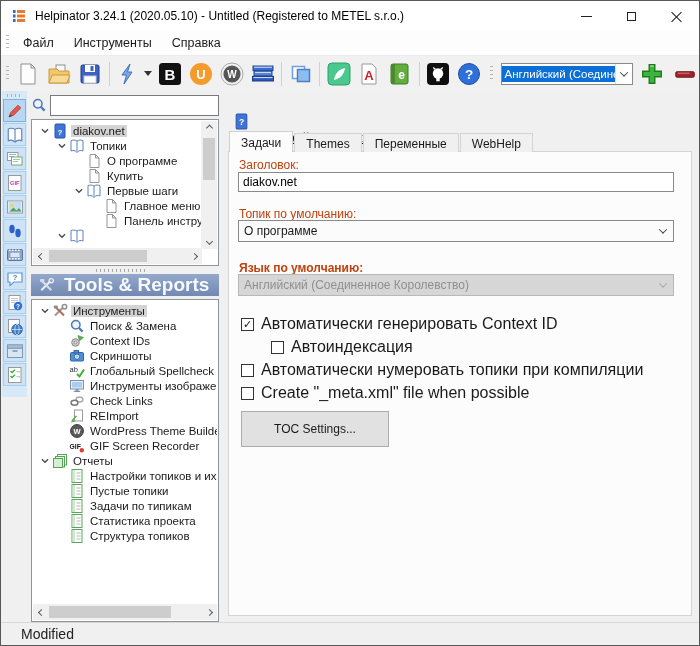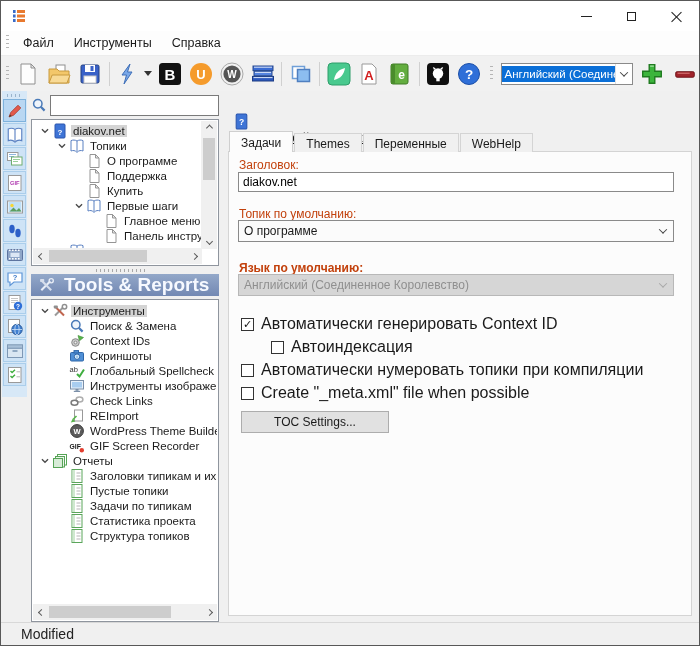--- a/index.html
+++ b/index.html
@@ -97,21 +97,21 @@
   .combo .cval { flex:1; font-size:12px; padding:0 5px; white-space:nowrap; overflow:hidden; }
   .combo.disabled { background:#d6d6d6; border-color:#b8b8b8; }
   .combo.disabled .cval { color:#8f8f8f; }
   .combo.disabled .chev-dn { border-color:#a8a8a8; }
   .combo .cbtnz { width:20px; display:flex; align-items:center; justify-content:center; }
 
   .cbrow { position:absolute; left:240px; display:flex; align-items:center; }
   .cbbox { width:13px; height:13px; border:1px solid #333; background:#fff; display:flex; align-items:center; justify-content:center; font-size:11px; line-height:11px; color:#111; }
   .cblabel { margin-left:7px; font-size:16px; }
 
-  .toc-btn { position:absolute; left:240px; top:410px; width:148px; height:22px; background:#e1e1e1; border:1px solid #adadad; display:flex; align-items:center; justify-content:center; font-size:12px; }
+  .toc-btn { position:absolute; left:240px; top:410px; width:148px; height:36px; background:#e1e1e1; border:1px solid #adadad; display:flex; align-items:center; justify-content:center; font-size:12px; }
 
   
   .statusbar { position:absolute; left:0; right:0; bottom:0; height:23px; background:#f0f0f0; border-top:1px solid #d8d8d8; display:flex; align-items:center; }
   .status-text { margin-left:20px; font-size:14px; color:#222; }
 
   .hidden-defs { position:absolute; width:0; height:0; overflow:hidden; }
 </style>
 </head>
 <body>
 
@@ -336,20 +336,21 @@
       </symbol>
 </defs>
 </svg>
 
 <div class="win">
 
   <div class="titlebar">
     <svg class="appicon">
         <use href="#sym-app"></use>
       </svg>
+    <span class="title-text">Helpinator 3.24.1 (2020.05.10) - Untitled (Registered to METEL s.r.o.)</span>
     <div class="wctrl">
       <div class="wbtn">
           <div class="g-min"></div>
         </div>
       <div class="wbtn">
           <div class="g-max"></div>
         </div>
       <div class="wbtn">
           <div class="g-close"></div>
         </div>
@@ -556,27 +557,20 @@
           <svg class="tic">
             <use href="#sym-page"></use>
           </svg>
           <span class="tlabel">О программе</span>
         </div>
       <div class="trow lv2">
           <span class="chsp"></span>
           <svg class="tic">
             <use href="#sym-page"></use>
           </svg>
-          <span class="tlabel">Поддержка</span>
-        </div>
-      <div class="trow lv2">
-          <span class="chsp"></span>
-          <svg class="tic">
-            <use href="#sym-page"></use>
-          </svg>
           <span class="tlabel">Купить</span>
         </div>
       <div class="trow lv2">
           <svg class="chev">
             <use href="#sym-chev"></use>
           </svg>
           <svg class="tic">
             <use href="#sym-book"></use>
           </svg>
           <span class="tlabel">Первые шаги</span>
@@ -716,21 +710,21 @@
           <svg class="tic">
             <use href="#sym-reps"></use>
           </svg>
           <span class="tlabel">Отчеты</span>
         </div>
       <div class="trow lv1">
           <span class="chsp"></span>
           <svg class="tic">
             <use href="#sym-rep"></use>
           </svg>
-          <span class="tlabel">Заголовки типикам и их</span>
+          <span class="tlabel">Настройки топиков и их</span>
         </div>
       <div class="trow lv1">
           <span class="chsp"></span>
           <svg class="tic">
             <use href="#sym-rep"></use>
           </svg>
           <span class="tlabel">Пустые топики</span>
         </div>
       <div class="trow lv1">
           <span class="chsp"></span>

